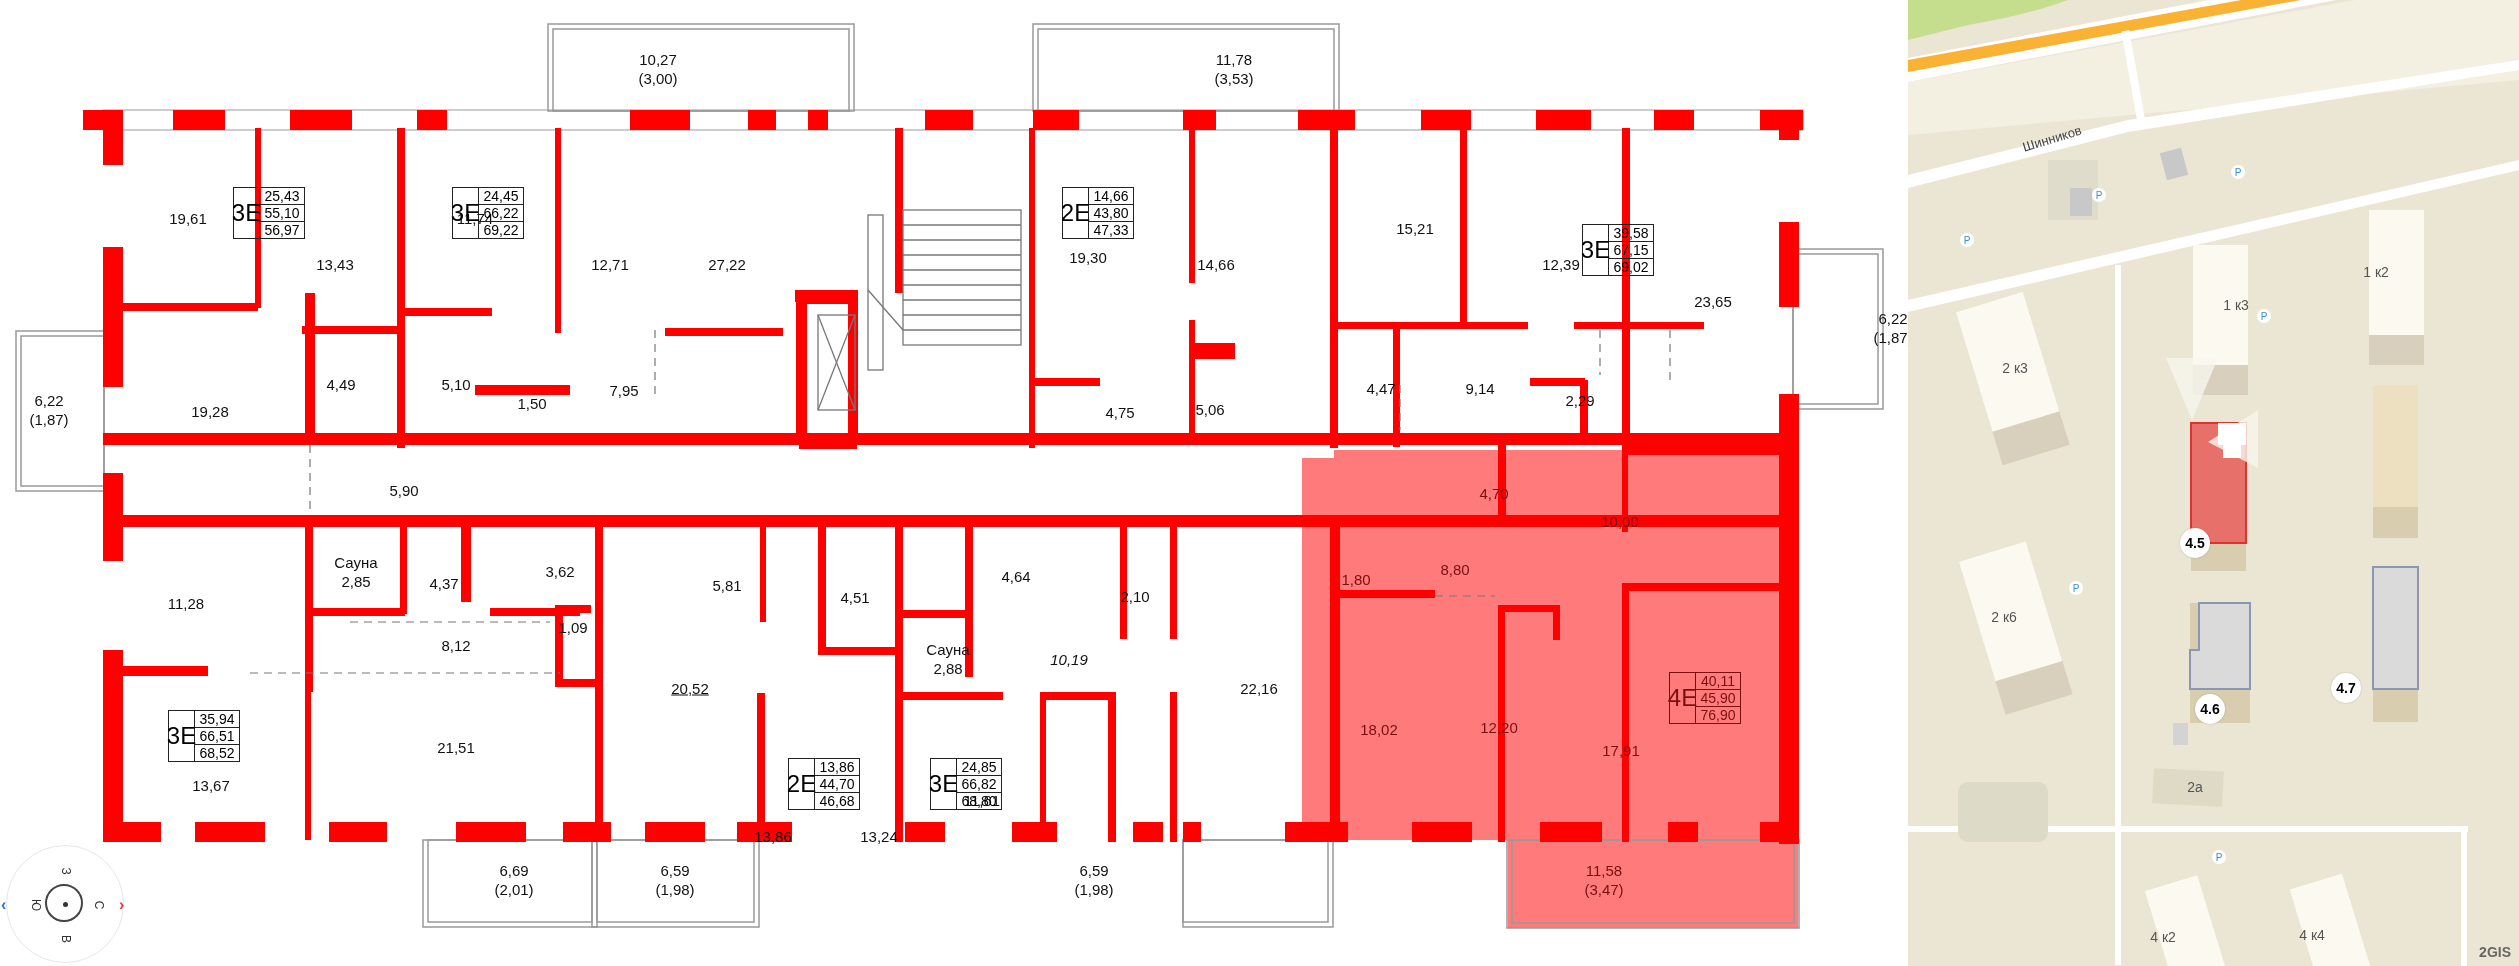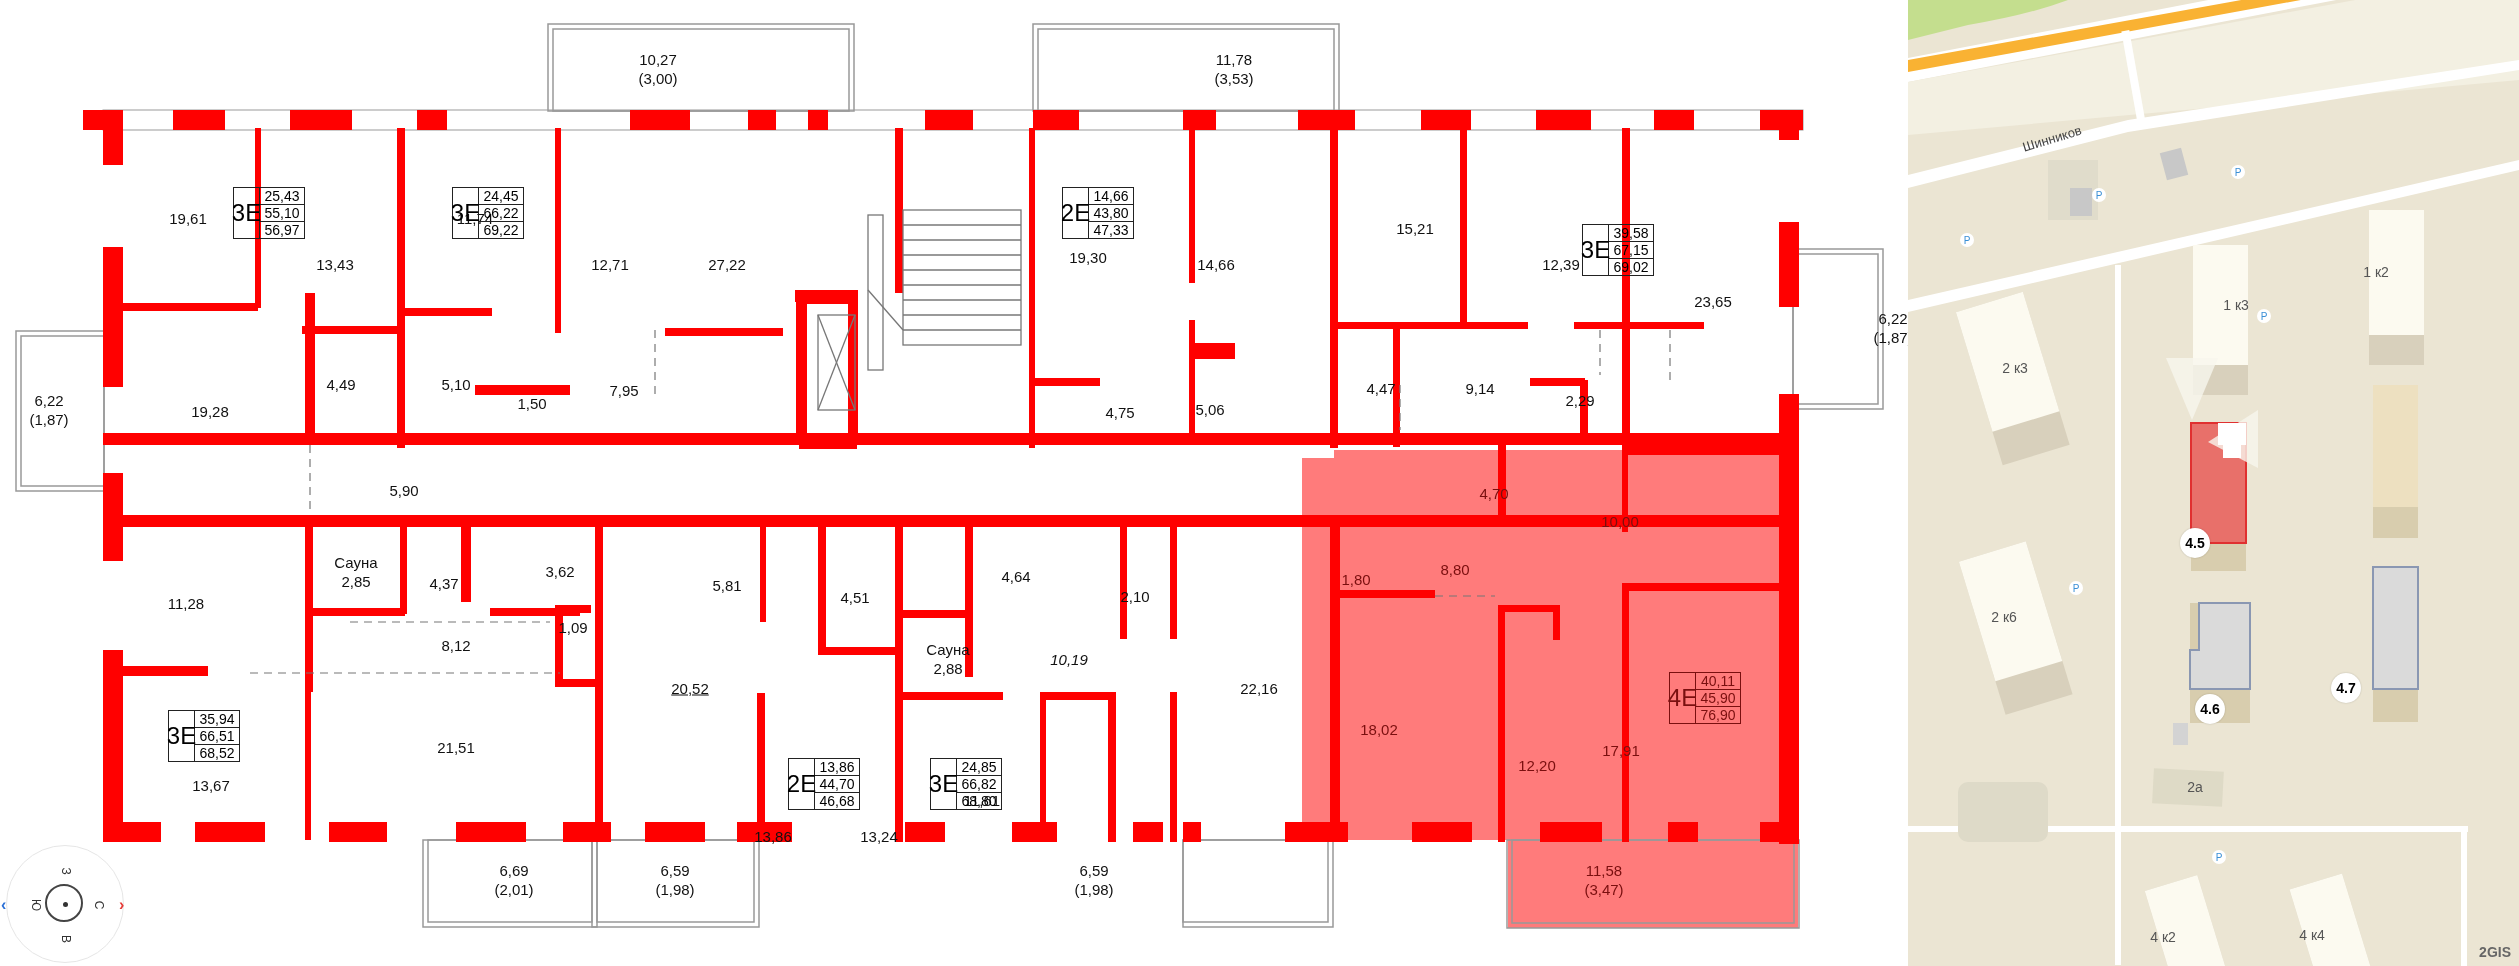--- a/index.html
+++ b/index.html
@@ -241,21 +241,21 @@
       <div class="lbl" style="left: 690px; top: 688px; white-space: pre; text-decoration: underline;">20,52</div>
       <div class="lbl" style="left: 1259px; top: 688px; white-space: pre;">22,16</div>
       <div class="lbl" style="left: 773px; top: 836px; white-space: pre;">13,86</div>
       <div class="lbl" style="left: 879px; top: 836px; white-space: pre;">13,24</div>
       <div class="lbl" style="left: 982px; top: 800px; white-space: pre;">11,61</div>
       <div class="lbl hl" style="left: 1494px; top: 493px; white-space: pre;">4,70</div>
       <div class="lbl hl" style="left: 1620px; top: 521px; white-space: pre;">10,00</div>
       <div class="lbl hl" style="left: 1356px; top: 579px; white-space: pre;">1,80</div>
       <div class="lbl hl" style="left: 1455px; top: 569px; white-space: pre;">8,80</div>
       <div class="lbl hl" style="left: 1379px; top: 729px; white-space: pre;">18,02</div>
-      <div class="lbl hl" style="left: 1499px; top: 765px; white-space: pre; margin-left: 38px;">12,20</div>
+      <div class="lbl hl" style="left: 1499px; top: 727px; white-space: pre;">12,20</div>
       <div class="lbl hl" style="left: 1621px; top: 750px; white-space: pre;">17,91</div>
     </div>
   <div id="balcony-labels">
       <div class="lbl" style="left: 658px; top: 69px;">
         <div>10,27</div>
         <div>(3,00)</div>
       </div>
       <div class="lbl" style="left: 1234px; top: 69px;">
         <div>11,78</div>
         <div>(3,53)</div>

